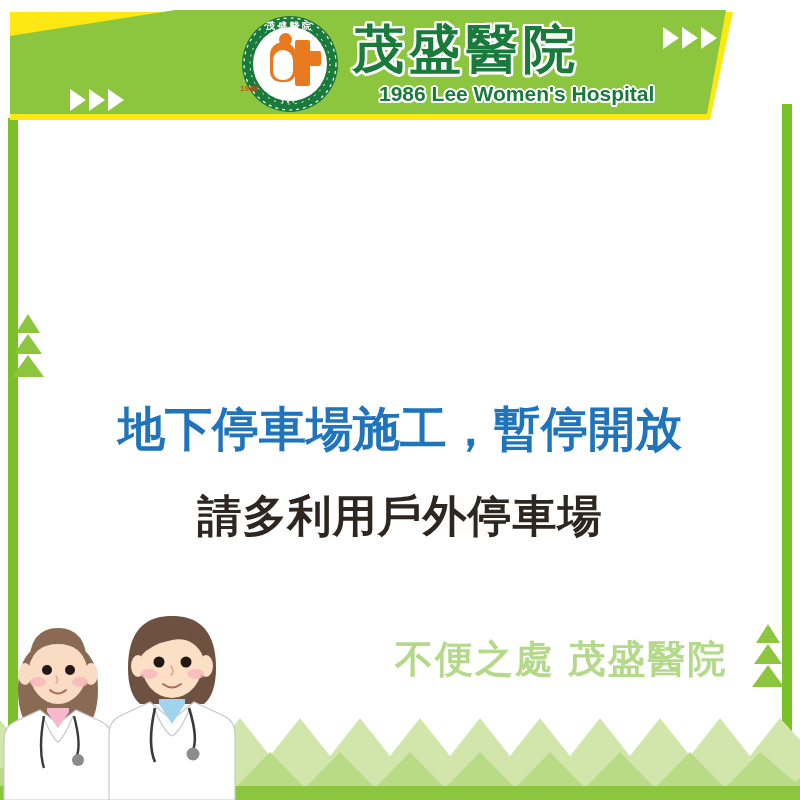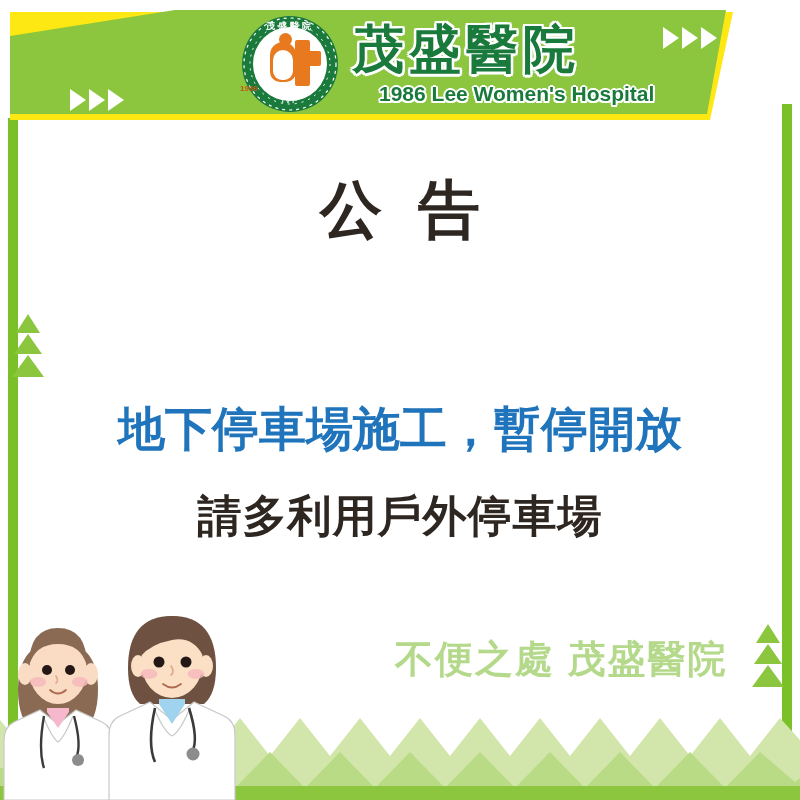--- a/index.html
+++ b/index.html
@@ -245,18 +245,17 @@
     <span class="t t1"></span>
     <span class="t t2"></span>
     <span class="t t3"></span>
   </div>
   <div class="tree right-tree">
     <span class="t t1"></span>
     <span class="t t2"></span>
     <span class="t t3"></span>
   </div>
 
-  <div class="title-gong">公告</div>
   <div class="line-blue">地下停車場施工，暫停開放</div>
   <div class="line-dark">請多利用戶外停車場</div>
   <div class="line-apology">不便之處 茂盛醫院</div>
 
 </div>
 
 </body></html>

